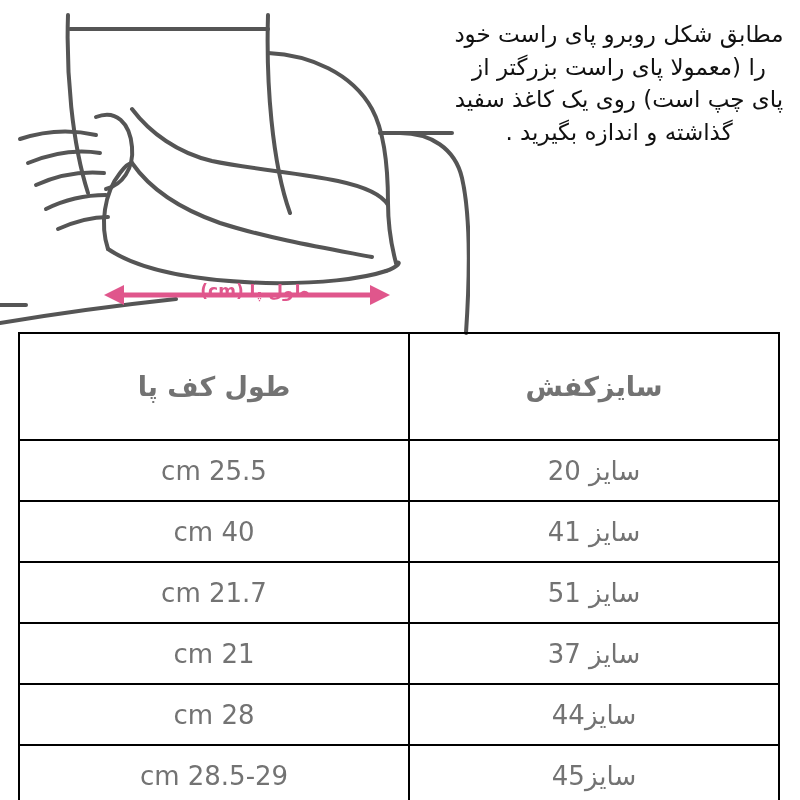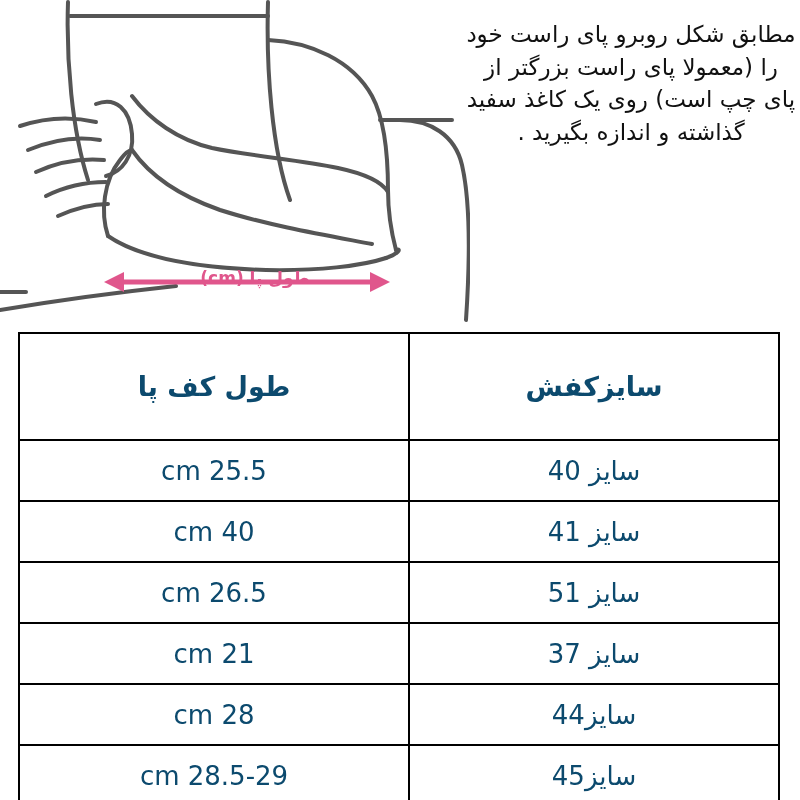--- a/index.html
+++ b/index.html
@@ -23,31 +23,31 @@
 
   
   .top-area {
     position: relative;
     width: 800px;
     height: 332px;
   }
   .figure {
     position: absolute;
     left: 0;
-    top: 0;
+    top: 13px;
     width: 470px;
     height: 332px;
   }
   .figure svg {
     display: block;
   }
 
   .instructions {
     position: absolute;
-    right: 4px;
+    right: 16px;
     top: 18px;
     width: 330px;
     text-align: center;
     direction: rtl;
     font-size: 23px;
     line-height: 1.42;
     letter-spacing: 0.5px;
     color: #111111;
     font-family: "DejaVu Sans", sans-serif;
   }
@@ -64,21 +64,21 @@
     width: 760px;
     table-layout: fixed;
     direction: rtl;
   }
   table.size-table th,
   table.size-table td {
     border: 2px solid #000000;
     text-align: center;
     vertical-align: middle;
     font-family: "DejaVu Sans", sans-serif;
-    color: #0c4a6e;
+    color: #737373;
   }
   table.size-table th {
     height: 103px;
     font-size: 27px;
     font-weight: bold;
   }
   table.size-table td {
     height: 57px;
     font-size: 26px;
     font-weight: normal;
@@ -151,30 +151,30 @@
         <col class="col-len">
       </colgroup>
       <thead>
         <tr>
           <th>سایزکفش</th>
           <th>طول کف پا</th>
         </tr>
       </thead>
       <tbody>
         <tr>
-          <td>سایز 40</td>
+          <td>سایز 20</td>
           <td>25.5 cm</td>
         </tr>
         <tr>
           <td>سایز 41</td>
           <td>40 cm</td>
         </tr>
         <tr>
           <td>سایز 51</td>
-          <td>26.5 cm</td>
+          <td>21.7 cm</td>
         </tr>
         <tr>
           <td>سایز 37</td>
           <td>21 cm</td>
         </tr>
         <tr>
           <td>سایز44</td>
           <td>28 cm</td>
         </tr>
         <tr>

